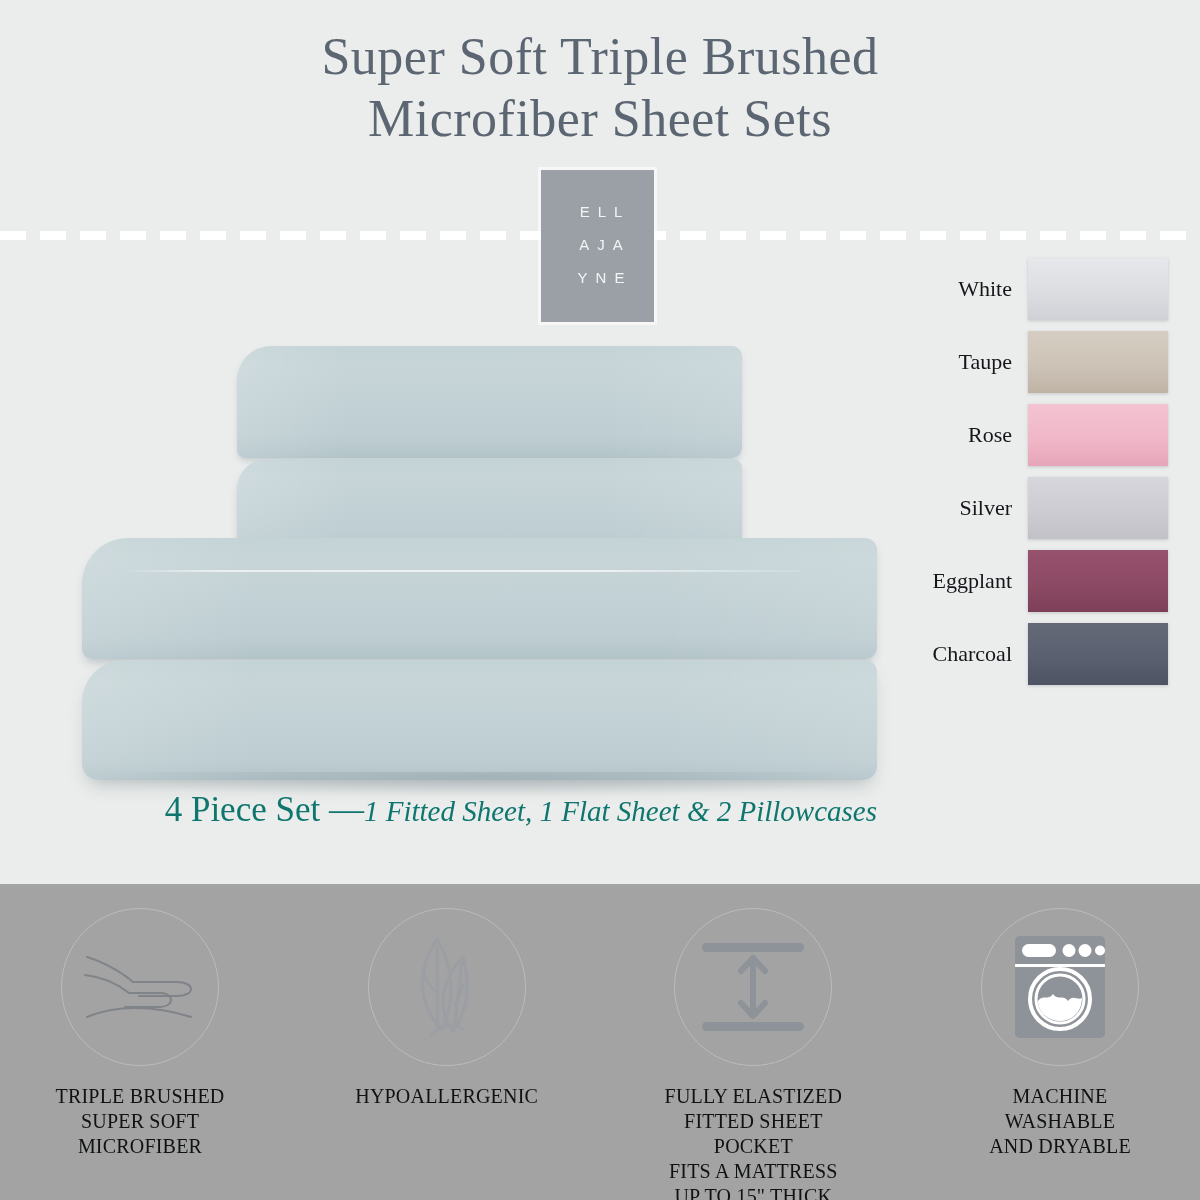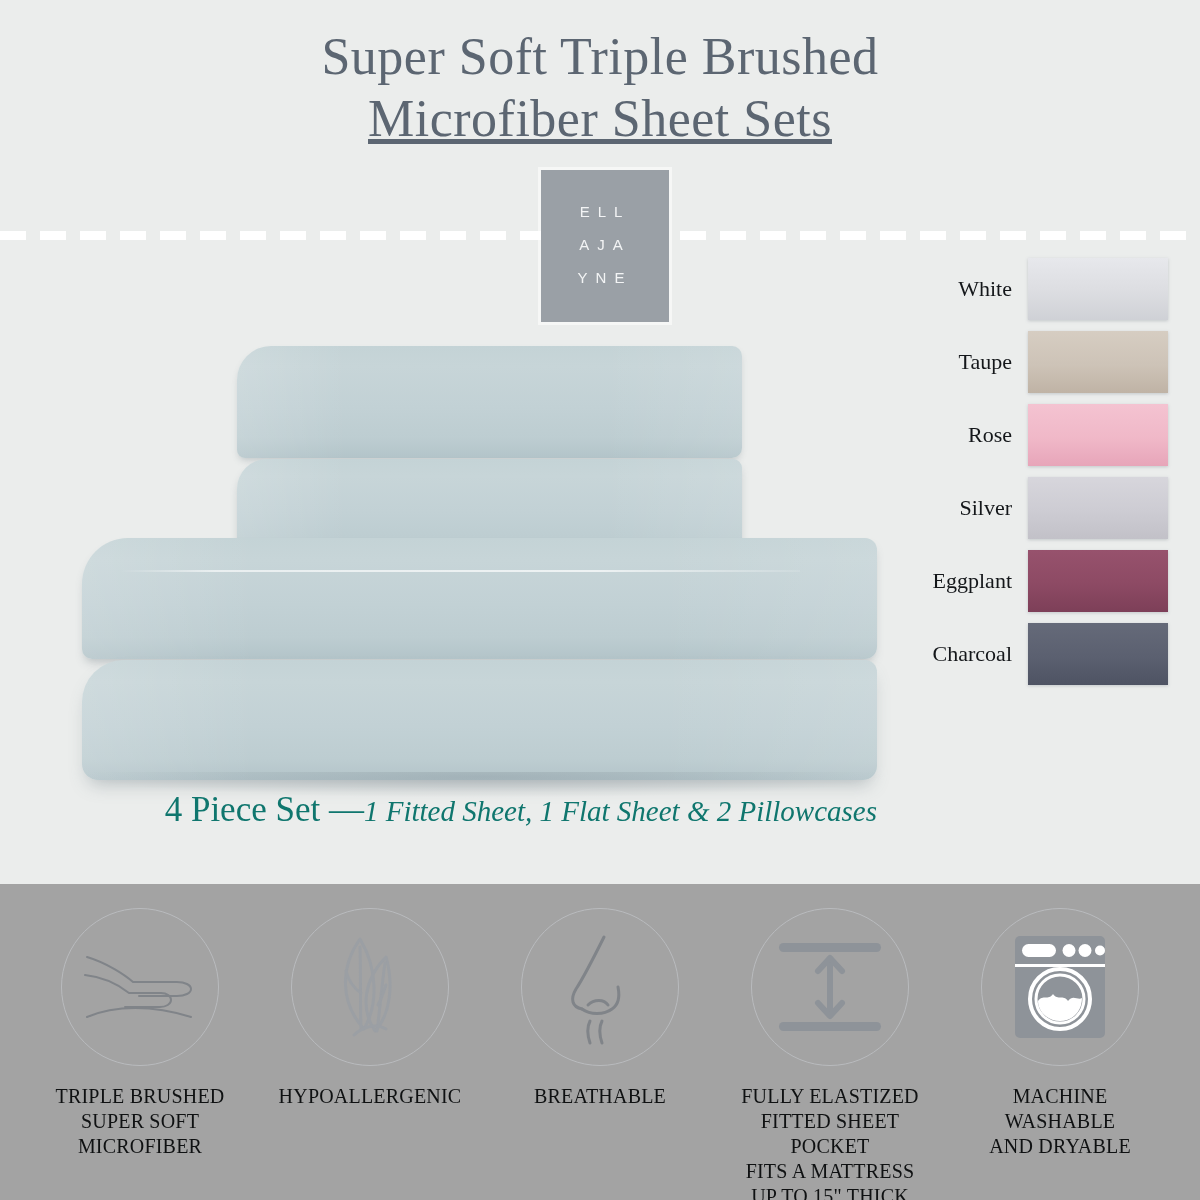--- a/index.html
+++ b/index.html
@@ -17,32 +17,32 @@
     overflow:hidden;
   }
 
   .title {
     position:absolute; left:0; top:26px; width:1200px;
     text-align:center;
     font-family:"Liberation Serif", serif;
     font-size:52px; line-height:62px; font-weight:400;
     color:#5c6672; letter-spacing:.5px;
   }
-  .title .l2 { display:block;text-decoration:underline; }
+  .title .l2 { display:block; }
 
   
   .dashes {
     position:absolute; left:0; top:231px; width:1200px; height:9px;
     background-image:repeating-linear-gradient(to right,
        #ffffff 0px, #ffffff 26px, rgba(255,255,255,0) 26px, rgba(255,255,255,0) 40px);
   }
 
   
   .logo {
-    position:absolute; left:541px; top:170px; width:128px; height:152px;
+    position:absolute; left:541px; top:170px; width:113px; height:152px;
     background:#9aa0a6;
     box-shadow:0 0 0 3px rgba(255,255,255,.55);
   }
   .logo .row {
     position:absolute; left:0; width:120px; text-align:center;
     color:#f3f4f5; font-family:"Liberation Sans", sans-serif;
     font-size:15px; font-weight:300; letter-spacing:8px; text-indent:8px;
   }
   .logo .r1 { top:33px; }
   .logo .r2 { top:66px; }
@@ -221,34 +221,20 @@
             <path d="M55 100 C40 78 44 48 66 26 C74 54 70 84 55 100 Z"></path>
             <path d="M57 100 C60 78 62 52 65 32"></path>
             <path d="M58 74 C62 66 64 60 66 54"></path>
             <path d="M34 104 C42 96 56 92 66 98"></path>
           </g>
         </svg>
       </div>
       <div class="flabel">HYPOALLERGENIC</div>
     </div>
 
-    <div class="feature">
-      <div class="circle">
-        <svg width="100" height="116" viewBox="0 0 100 116">
-          <g fill="none" stroke="#808489" stroke-width="3" stroke-linecap="round" stroke-linejoin="round">
-            <path d="M54 8 C44 28 34 48 26 60 C20 70 22 78 32 80"></path>
-            <path d="M32 80 C40 86 54 86 62 80 C68 76 70 68 68 58"></path>
-            <path d="M38 76 C44 70 54 70 58 76"></path>
-            <path d="M40 92 C36 100 38 108 40 114"></path>
-            <path d="M52 92 C48 100 50 108 52 114"></path>
-          </g>
-        </svg>
-      </div>
-      <div class="flabel">BREATHABLE</div>
-    </div>
 
     <div class="feature">
       <div class="circle">
         <svg width="110" height="100" viewBox="0 0 110 100">
           <rect x="4" y="6" width="102" height="9" rx="4.5" fill="#8e9399"></rect>
           <rect x="4" y="85" width="102" height="9" rx="4.5" fill="#8e9399"></rect>
           <g fill="none" stroke="#8e9399" stroke-width="6" stroke-linecap="round" stroke-linejoin="round">
             <line x1="55" y1="22" x2="55" y2="78"></line>
             <polyline points="43,34 55,21 67,34"></polyline>
             <polyline points="43,66 55,79 67,66"></polyline>

